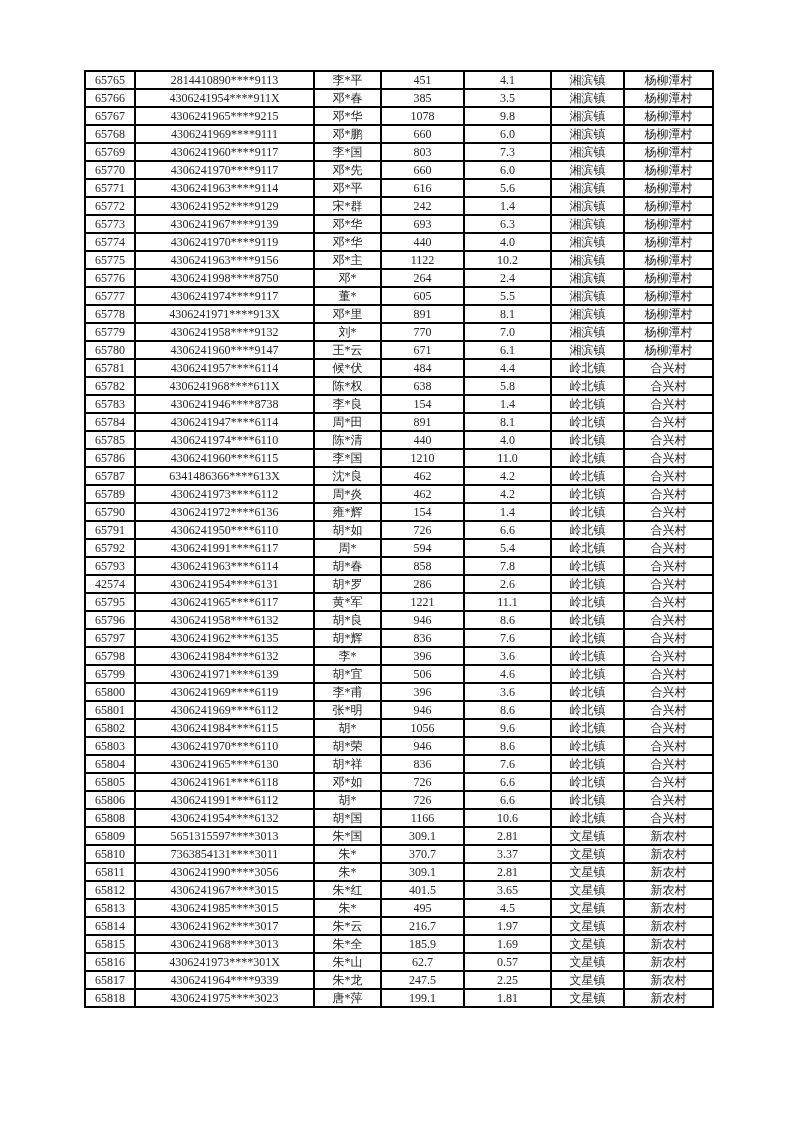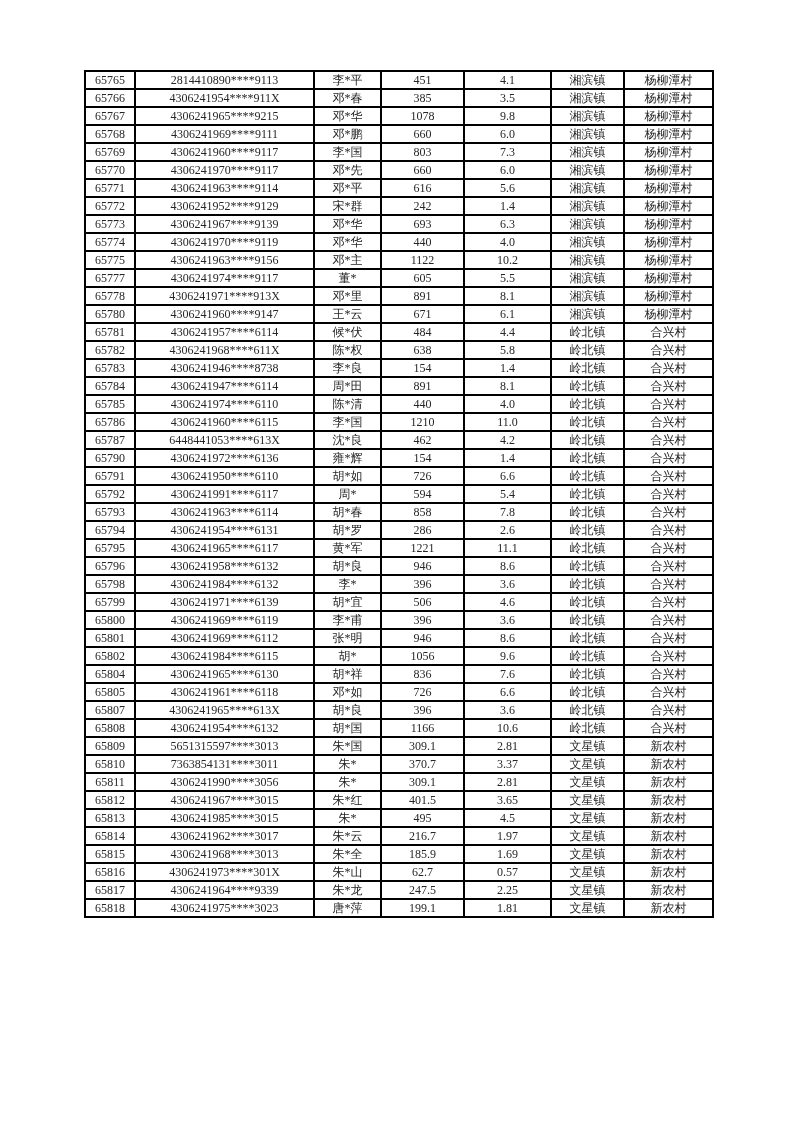--- a/index.html
+++ b/index.html
@@ -157,38 +157,56 @@
         <tr>
           <td>65775</td>
           <td>4306241963****9156</td>
           <td>邓*主</td>
           <td>1122</td>
           <td>10.2</td>
           <td>湘滨镇</td>
           <td>杨柳潭村</td>
         </tr>
         <tr>
+          <td>65776</td>
+          <td>4306241998****8750</td>
+          <td>邓*</td>
+          <td>264</td>
+          <td>2.4</td>
+          <td>湘滨镇</td>
+          <td>杨柳潭村</td>
+        </tr>
+        <tr>
           <td>65777</td>
           <td>4306241974****9117</td>
           <td>董*</td>
           <td>605</td>
           <td>5.5</td>
           <td>湘滨镇</td>
           <td>杨柳潭村</td>
         </tr>
         <tr>
           <td>65778</td>
           <td>4306241971****913X</td>
           <td>邓*里</td>
           <td>891</td>
           <td>8.1</td>
           <td>湘滨镇</td>
           <td>杨柳潭村</td>
         </tr>
         <tr>
+          <td>65779</td>
+          <td>4306241958****9132</td>
+          <td>刘*</td>
+          <td>770</td>
+          <td>7.0</td>
+          <td>湘滨镇</td>
+          <td>杨柳潭村</td>
+        </tr>
+        <tr>
           <td>65780</td>
           <td>4306241960****9147</td>
           <td>王*云</td>
           <td>671</td>
           <td>6.1</td>
           <td>湘滨镇</td>
           <td>杨柳潭村</td>
         </tr>
         <tr>
           <td>65781</td>
@@ -239,22 +257,31 @@
           <td>65786</td>
           <td>4306241960****6115</td>
           <td>李*国</td>
           <td>1210</td>
           <td>11.0</td>
           <td>岭北镇</td>
           <td>合兴村</td>
         </tr>
         <tr>
           <td>65787</td>
-          <td>6448441053****613X</td>
+          <td>6341486366****613X</td>
           <td>沈*良</td>
+          <td>462</td>
+          <td>4.2</td>
+          <td>岭北镇</td>
+          <td>合兴村</td>
+        </tr>
+        <tr>
+          <td>65789</td>
+          <td>4306241973****6112</td>
+          <td>周*炎</td>
           <td>462</td>
           <td>4.2</td>
           <td>岭北镇</td>
           <td>合兴村</td>
         </tr>
         <tr>
           <td>65790</td>
           <td>4306241972****6136</td>
           <td>雍*辉</td>
           <td>154</td>
@@ -283,21 +310,21 @@
         <tr>
           <td>65793</td>
           <td>4306241963****6114</td>
           <td>胡*春</td>
           <td>858</td>
           <td>7.8</td>
           <td>岭北镇</td>
           <td>合兴村</td>
         </tr>
         <tr>
-          <td>65794</td>
+          <td>42574</td>
           <td>4306241954****6131</td>
           <td>胡*罗</td>
           <td>286</td>
           <td>2.6</td>
           <td>岭北镇</td>
           <td>合兴村</td>
         </tr>
         <tr>
           <td>65795</td>
           <td>4306241965****6117</td>
@@ -310,20 +337,29 @@
         <tr>
           <td>65796</td>
           <td>4306241958****6132</td>
           <td>胡*良</td>
           <td>946</td>
           <td>8.6</td>
           <td>岭北镇</td>
           <td>合兴村</td>
         </tr>
         <tr>
+          <td>65797</td>
+          <td>4306241962****6135</td>
+          <td>胡*辉</td>
+          <td>836</td>
+          <td>7.6</td>
+          <td>岭北镇</td>
+          <td>合兴村</td>
+        </tr>
+        <tr>
           <td>65798</td>
           <td>4306241984****6132</td>
           <td>李*</td>
           <td>396</td>
           <td>3.6</td>
           <td>岭北镇</td>
           <td>合兴村</td>
         </tr>
         <tr>
           <td>65799</td>
@@ -355,43 +391,52 @@
         <tr>
           <td>65802</td>
           <td>4306241984****6115</td>
           <td>胡*</td>
           <td>1056</td>
           <td>9.6</td>
           <td>岭北镇</td>
           <td>合兴村</td>
         </tr>
         <tr>
+          <td>65803</td>
+          <td>4306241970****6110</td>
+          <td>胡*荣</td>
+          <td>946</td>
+          <td>8.6</td>
+          <td>岭北镇</td>
+          <td>合兴村</td>
+        </tr>
+        <tr>
           <td>65804</td>
           <td>4306241965****6130</td>
           <td>胡*祥</td>
           <td>836</td>
           <td>7.6</td>
           <td>岭北镇</td>
           <td>合兴村</td>
         </tr>
         <tr>
           <td>65805</td>
           <td>4306241961****6118</td>
           <td>邓*如</td>
           <td>726</td>
           <td>6.6</td>
           <td>岭北镇</td>
           <td>合兴村</td>
         </tr>
         <tr>
-          <td>65807</td>
-          <td>4306241965****613X</td>
-          <td>胡*良</td>
-          <td>396</td>
-          <td>3.6</td>
+          <td>65806</td>
+          <td>4306241991****6112</td>
+          <td>胡*</td>
+          <td>726</td>
+          <td>6.6</td>
           <td>岭北镇</td>
           <td>合兴村</td>
         </tr>
         <tr>
           <td>65808</td>
           <td>4306241954****6132</td>
           <td>胡*国</td>
           <td>1166</td>
           <td>10.6</td>
           <td>岭北镇</td>

